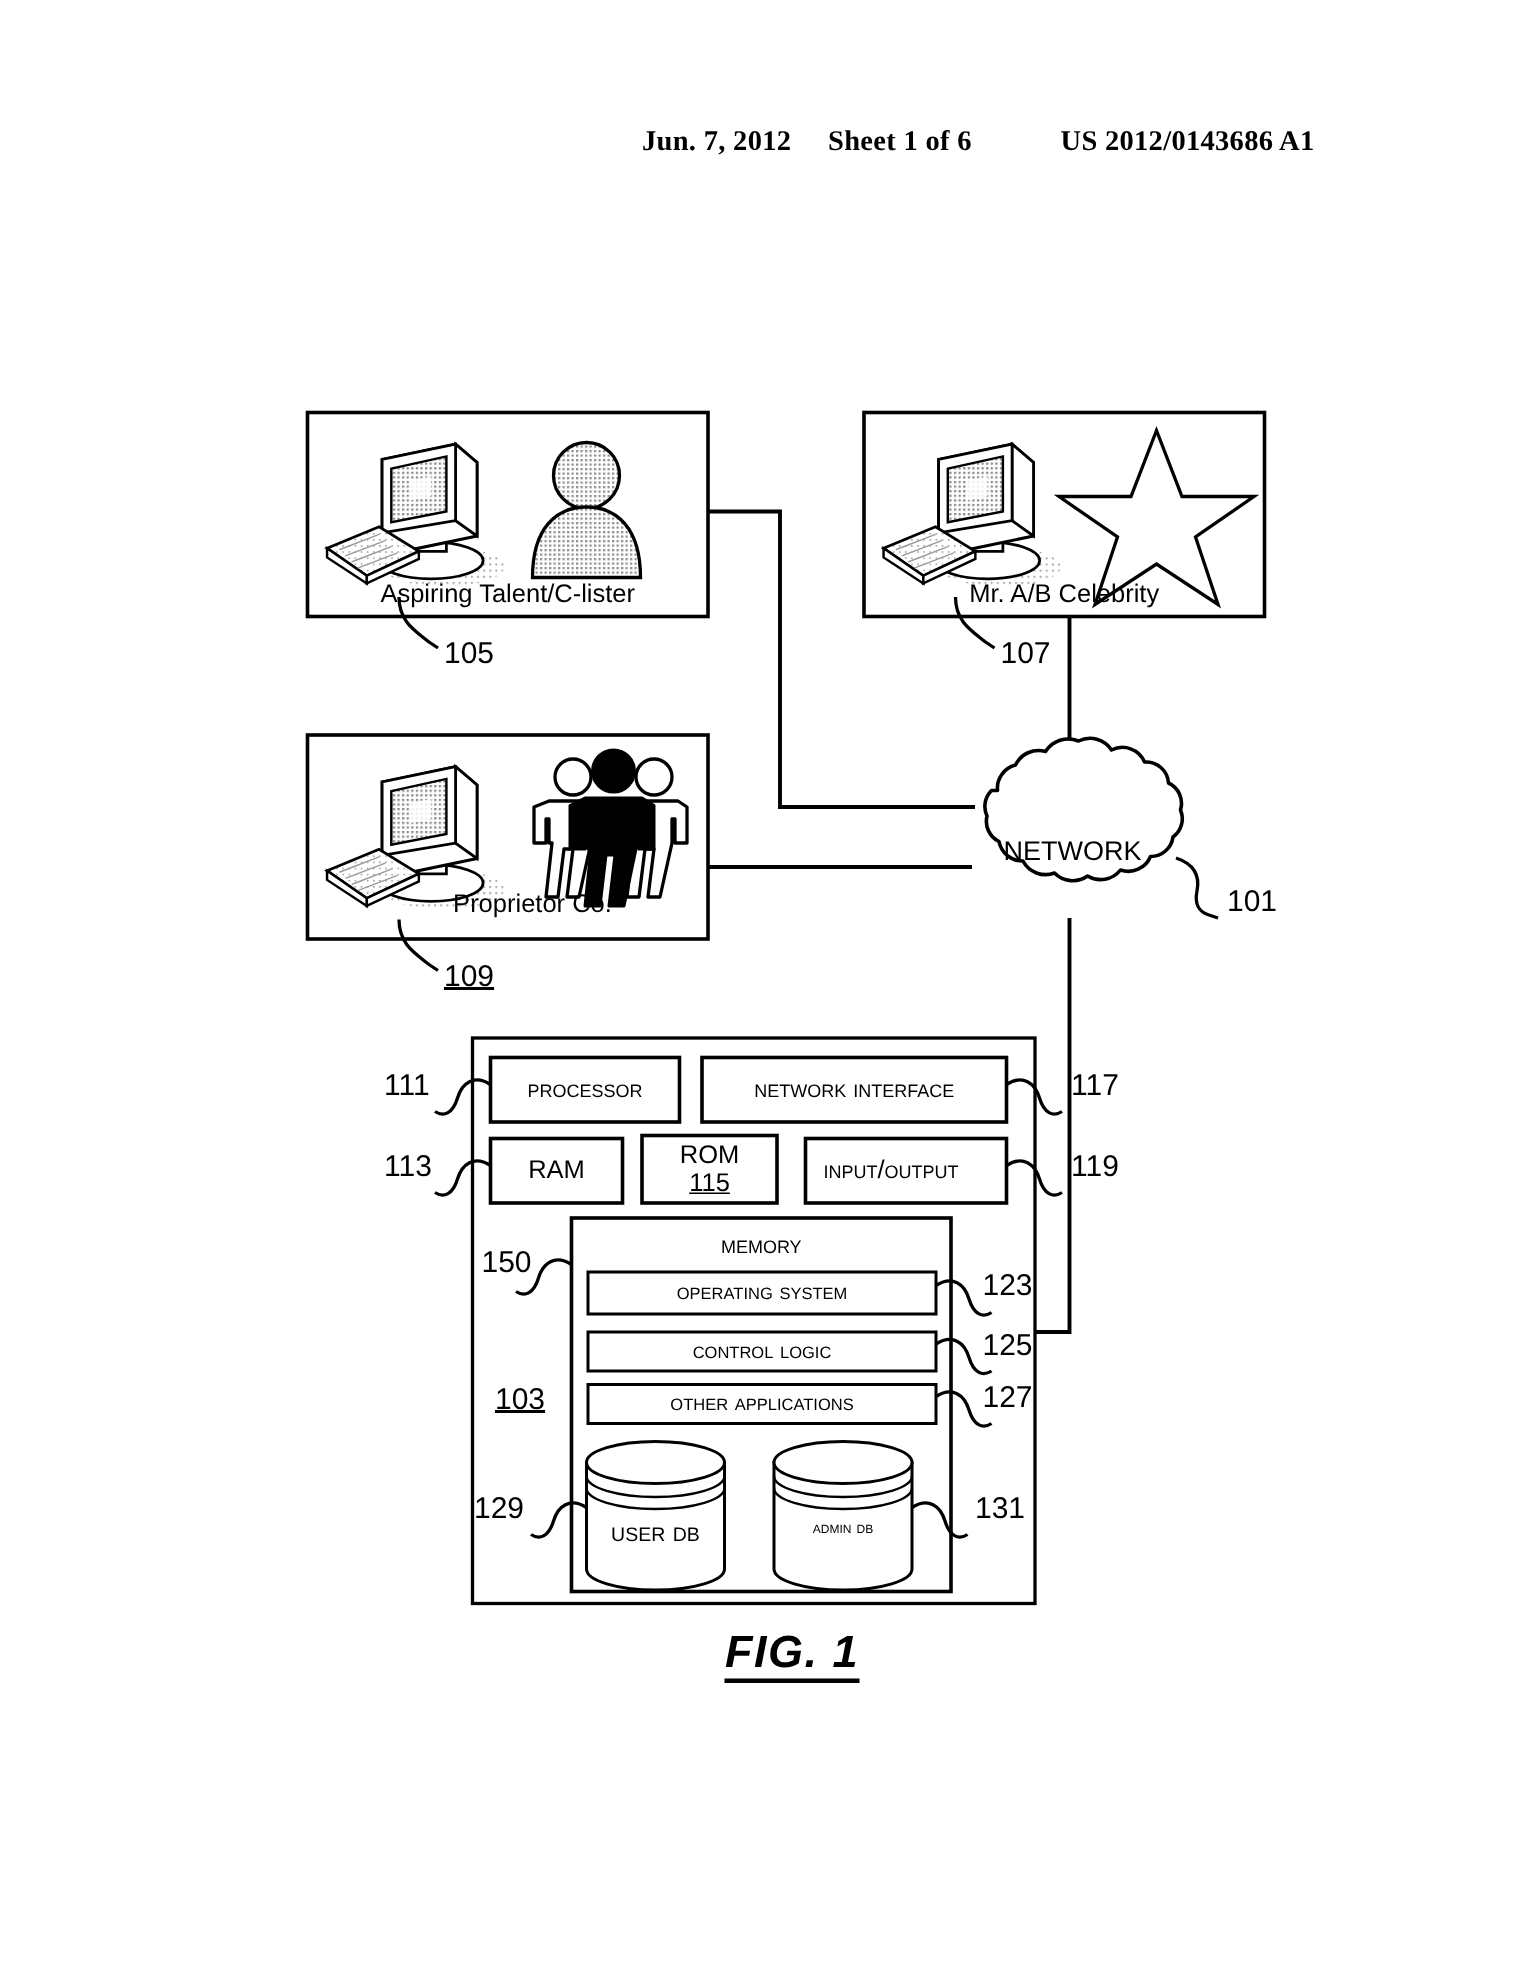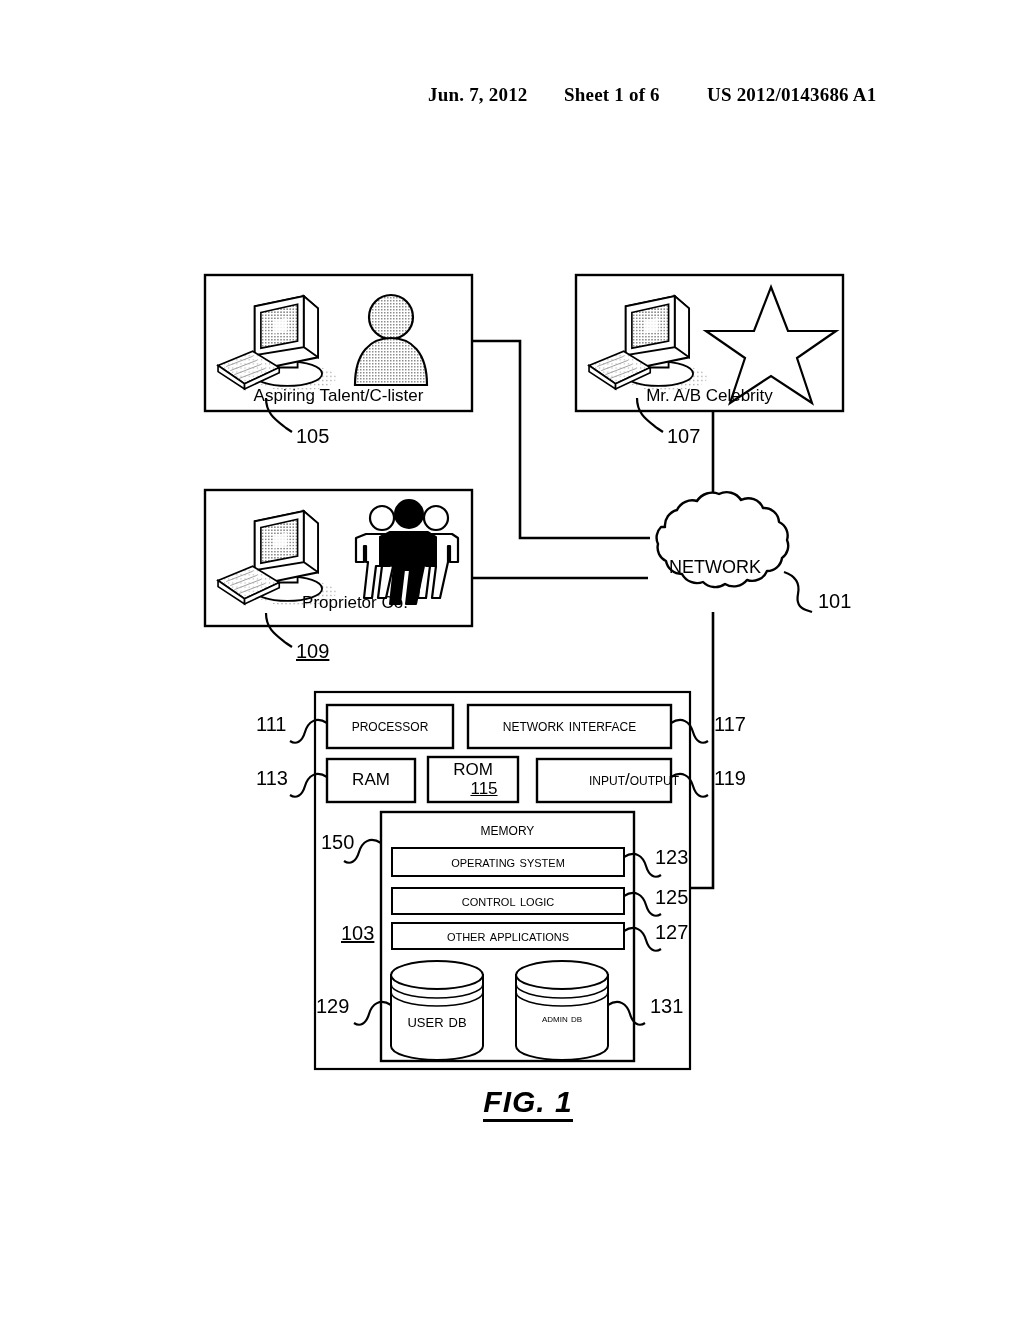--- a/index.html
+++ b/index.html
@@ -25,41 +25,41 @@
     height: 30px;
     display: flex;
     align-items: baseline;
     font-family: "Liberation Serif", serif;
     font-weight: bold;
     font-size: 19px;
     letter-spacing: 0.2px;
   }
   #pub-header .h-left { position: absolute; left: 126px; }
   #pub-header .h-date { position: absolute; left: 428px; }
-  #pub-header .h-sheet { position: absolute; left: 564px; }
+  #pub-header .h-sheet { position: absolute; left: 552px; }
   #pub-header .h-num { position: absolute; left: 707px; }
 
   
   #figure {
     position: absolute;
     left: 0;
     top: 0;
     width: 1024px;
     height: 1320px;
   }
   #figure svg { display: block; }
 
   .ref-num {
     position: absolute;
     font-family: "Liberation Sans", sans-serif;
     font-size: 20px;
     color: #000;
     white-space: nowrap;
   }
-  .ref-num.underline { text-decoration: underline; margin-left: 11px; }
+  .ref-num.underline { text-decoration: underline; }
 
   .node-label {
     position: absolute;
     font-size: 17px;
     white-space: nowrap;
     text-align: center;
   }
 
   .box-label {
     position: absolute;
@@ -306,21 +306,21 @@
 <div class="ref-num underline" style="left:330px; top:922px;">103</div>
 
 <div class="ref-num" style="left:316px; top:995px;">129</div>
 <div class="ref-num" style="left:650px; top:995px;">131</div>
 
 <div class="box-label" style="left:327px; top:716px; width:126px; font-size:17px;">Processor</div>
 <div class="box-label" style="left:468px; top:716px; width:203px; font-size:17px;">Network interface</div>
 <div class="box-label" style="left:327px; top:770px; width:88px; font-size:17px; font-variant:normal; text-transform:none;">RAM</div>
 <div class="box-label" style="left:428px; top:760px; width:90px; font-size:17px; font-variant:normal; text-transform:none;">ROM</div>
 <div class="ref-num underline" style="left:428px; top:779px; width:90px; text-align:center; font-size:17px;">115</div>
-<div class="box-label" style="left:537px; top:770px; width:114px; font-size:17px;margin-left:40px;">Input/output</div>
+<div class="box-label" style="left:537px; top:770px; width:114px; font-size:17px;">Input/output</div>
 
 <div class="box-label" style="left:381px; top:820px; width:253px; font-size:17px;">Memory</div>
 <div class="box-label" style="left:392px; top:853px; width:232px; font-size:16px;">Operating system</div>
 <div class="box-label" style="left:392px; top:892px; width:232px; font-size:16px;">Control logic</div>
 <div class="box-label" style="left:392px; top:927px; width:232px; font-size:16px;">Other applications</div>
 
 <div class="box-label" style="left:391px; top:1011px; width:92px; font-size:18px;">User DB</div>
 <div class="box-label" style="left:516px; top:1011px; width:92px; font-size:12px;">Admin DB</div>
 
 </div>

